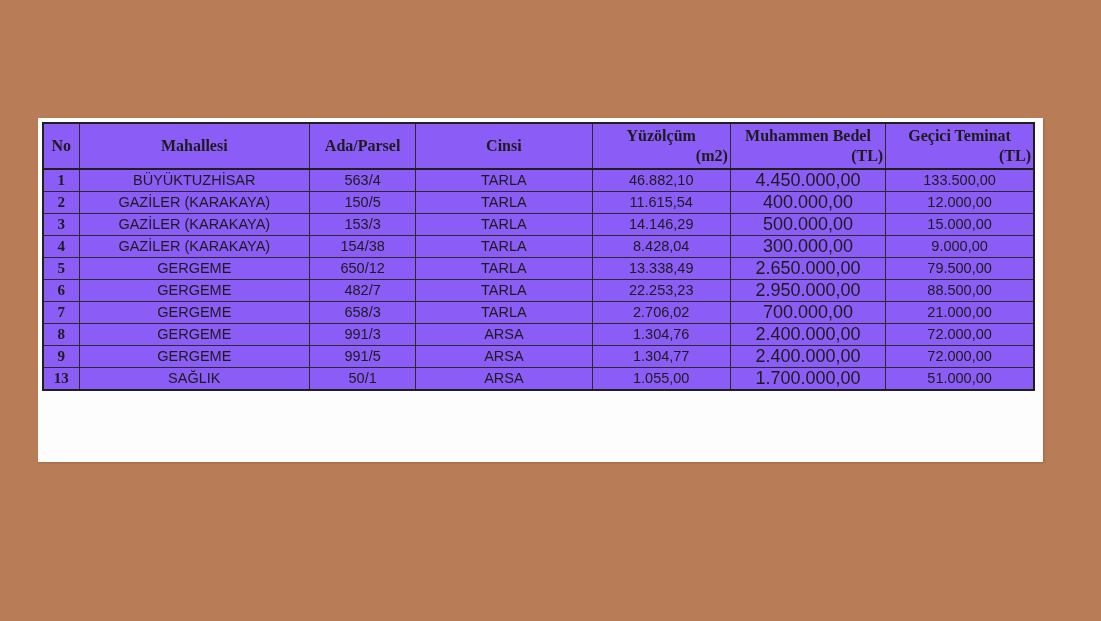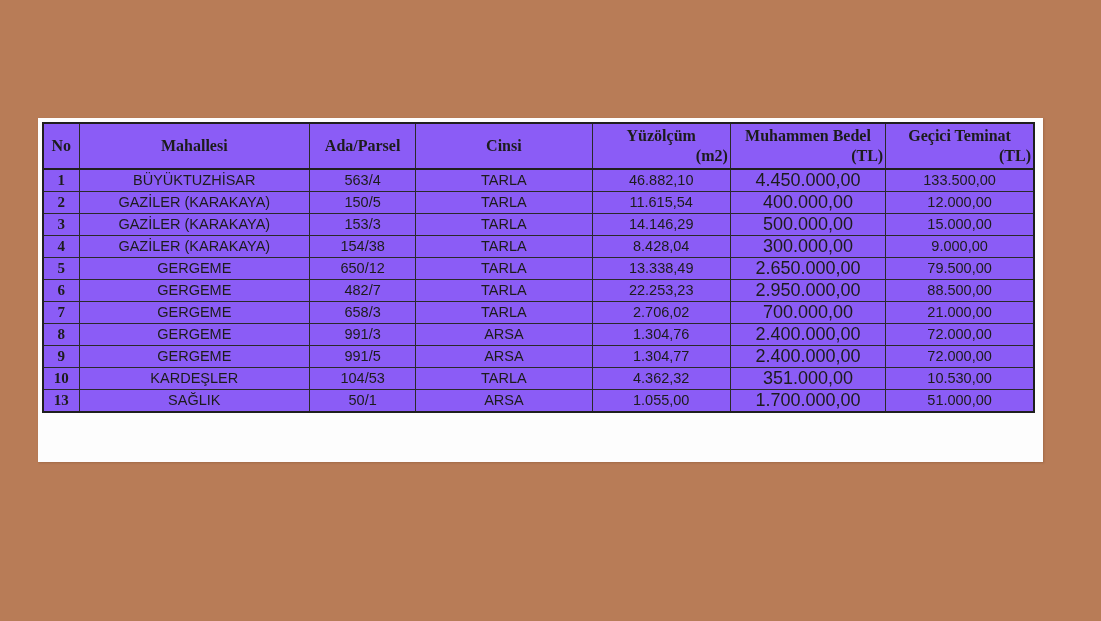--- a/index.html
+++ b/index.html
@@ -176,29 +176,20 @@
         <tr>
           <td class="cell-no">9</td>
           <td class="cell-mahallesi">GERGEME</td>
           <td class="cell-adaparsel">991/5</td>
           <td class="cell-cinsi">ARSA</td>
           <td class="cell-yuzolcum">1.304,77</td>
           <td class="cell-muhammen">2.400.000,00</td>
           <td class="cell-teminat">72.000,00</td>
         </tr>
         <tr>
-          <td class="cell-no">10</td>
-          <td class="cell-mahallesi">KARDEŞLER</td>
-          <td class="cell-adaparsel">104/53</td>
-          <td class="cell-cinsi">TARLA</td>
-          <td class="cell-yuzolcum">4.362,32</td>
-          <td class="cell-muhammen">351.000,00</td>
-          <td class="cell-teminat">10.530,00</td>
-        </tr>
-        <tr>
           <td class="cell-no">13</td>
           <td class="cell-mahallesi">SAĞLIK</td>
           <td class="cell-adaparsel">50/1</td>
           <td class="cell-cinsi">ARSA</td>
           <td class="cell-yuzolcum">1.055,00</td>
           <td class="cell-muhammen">1.700.000,00</td>
           <td class="cell-teminat">51.000,00</td>
         </tr>
       </tbody>
   </table>

